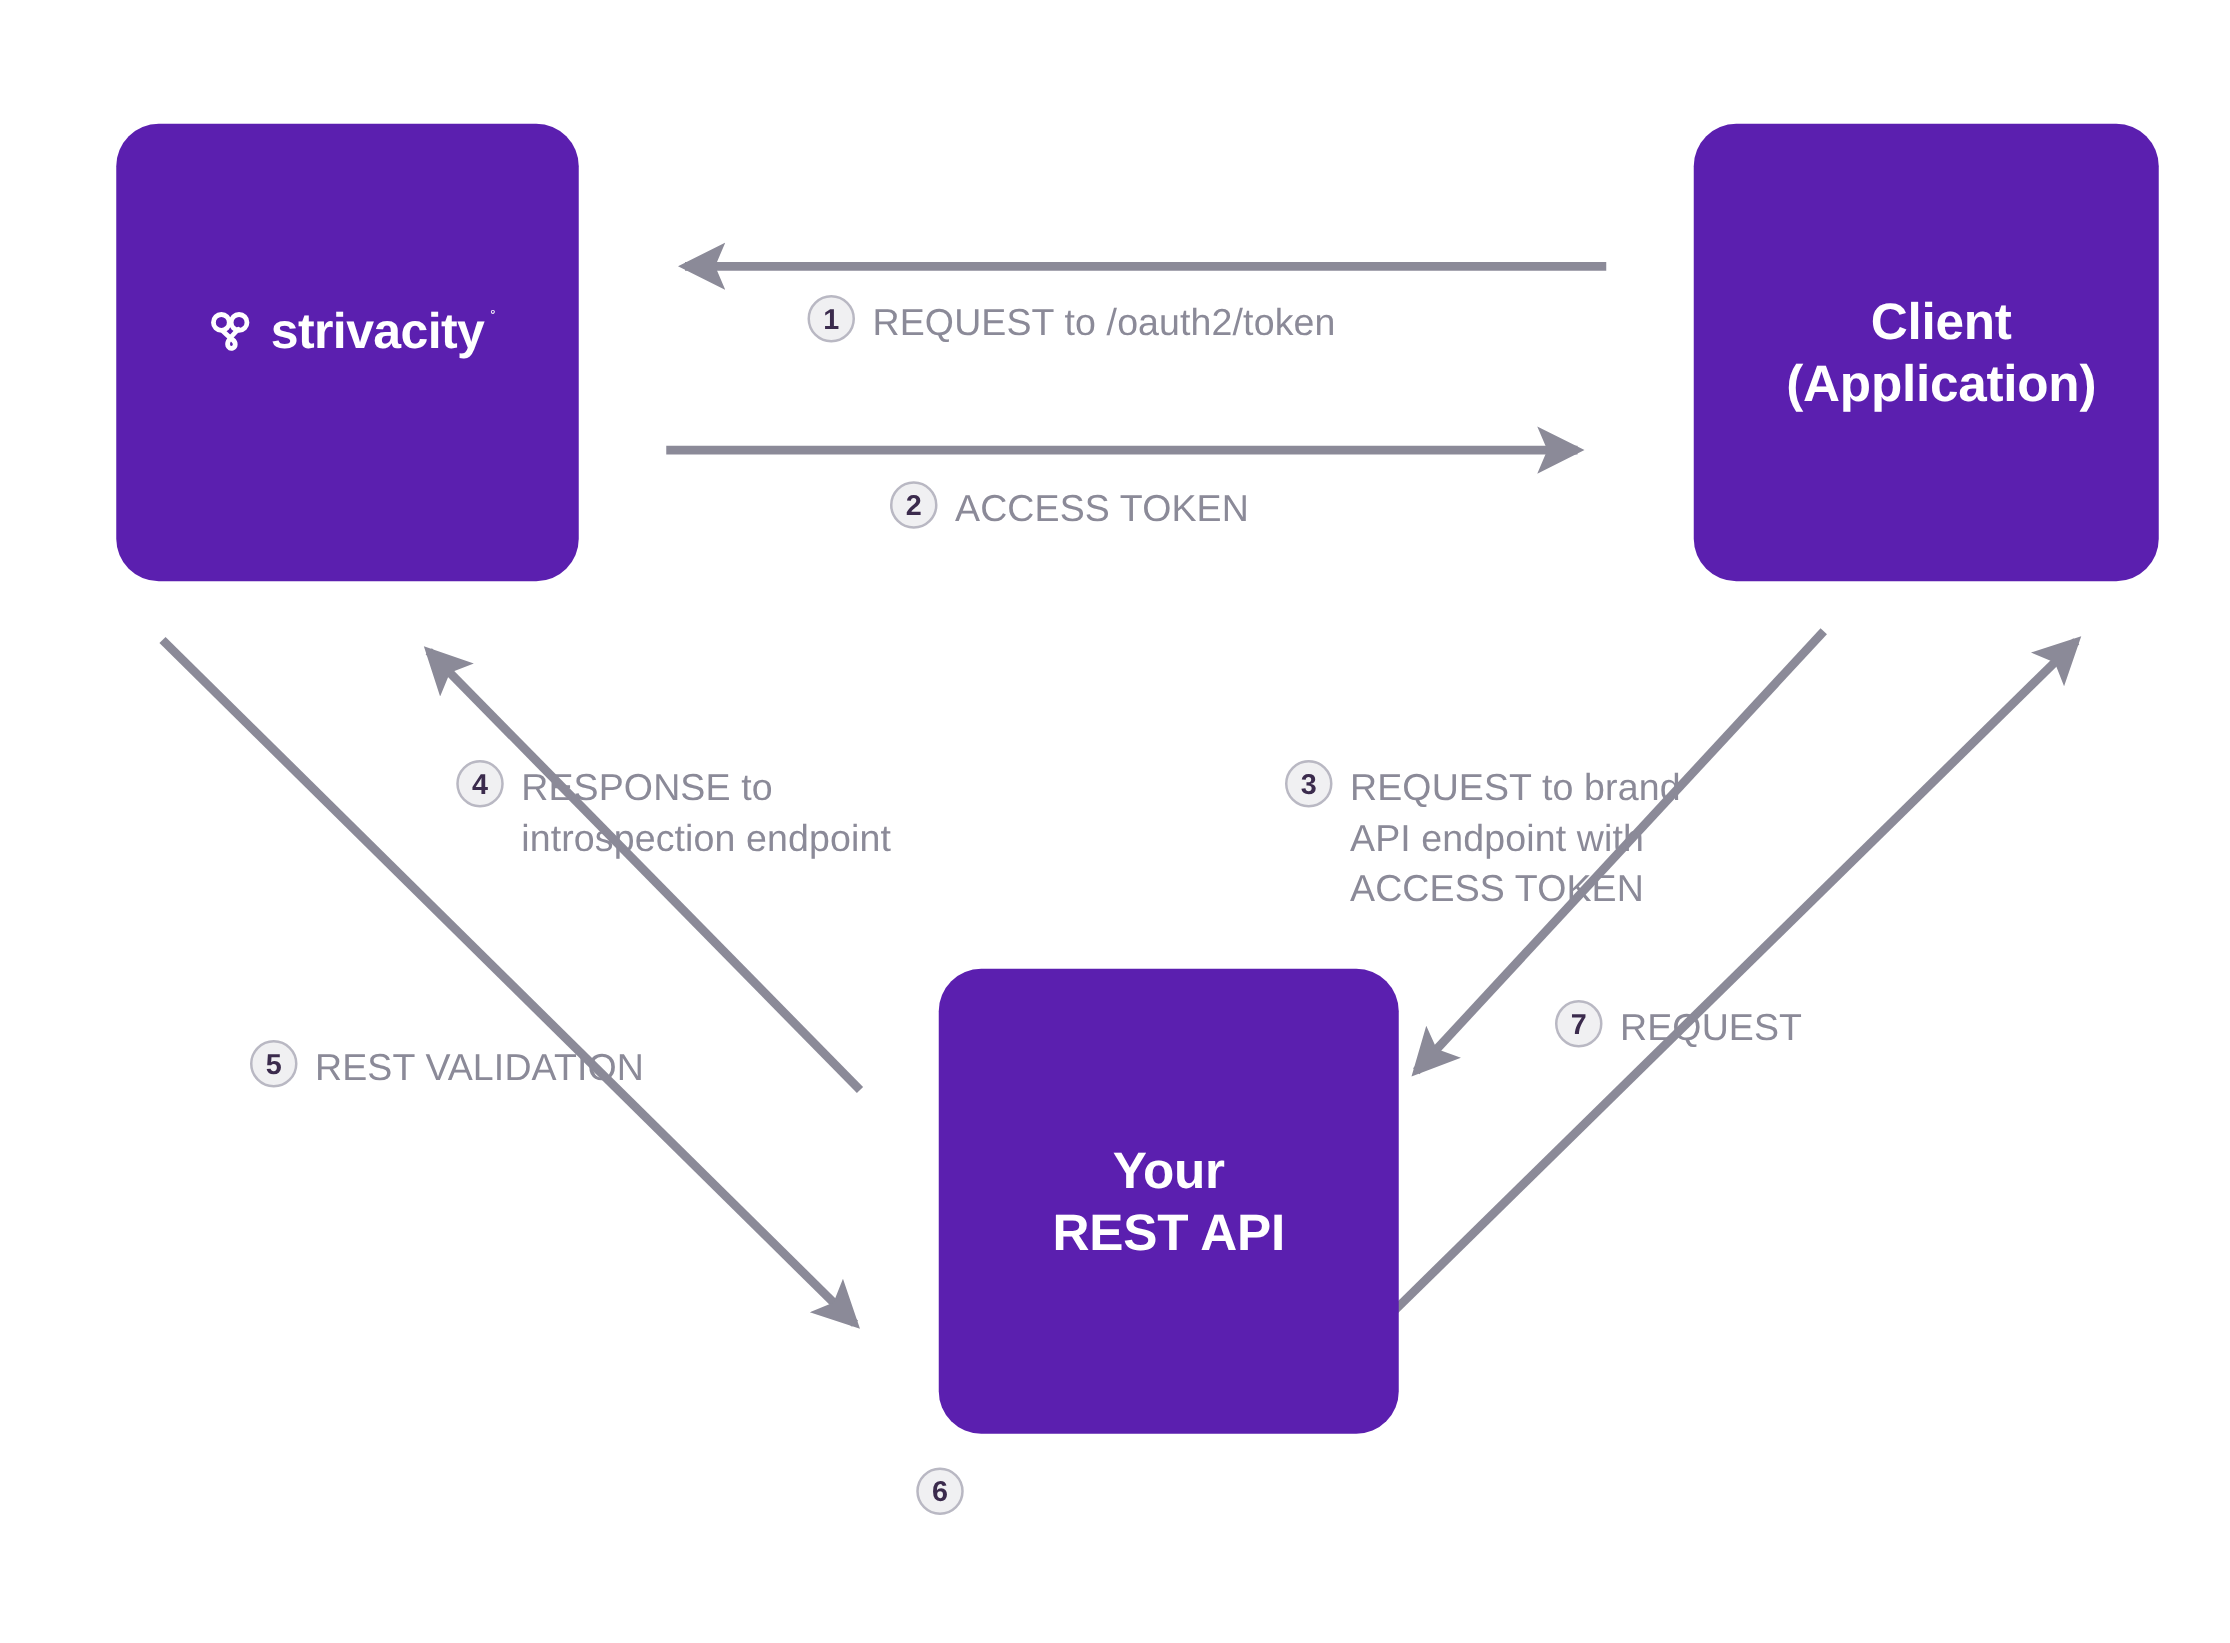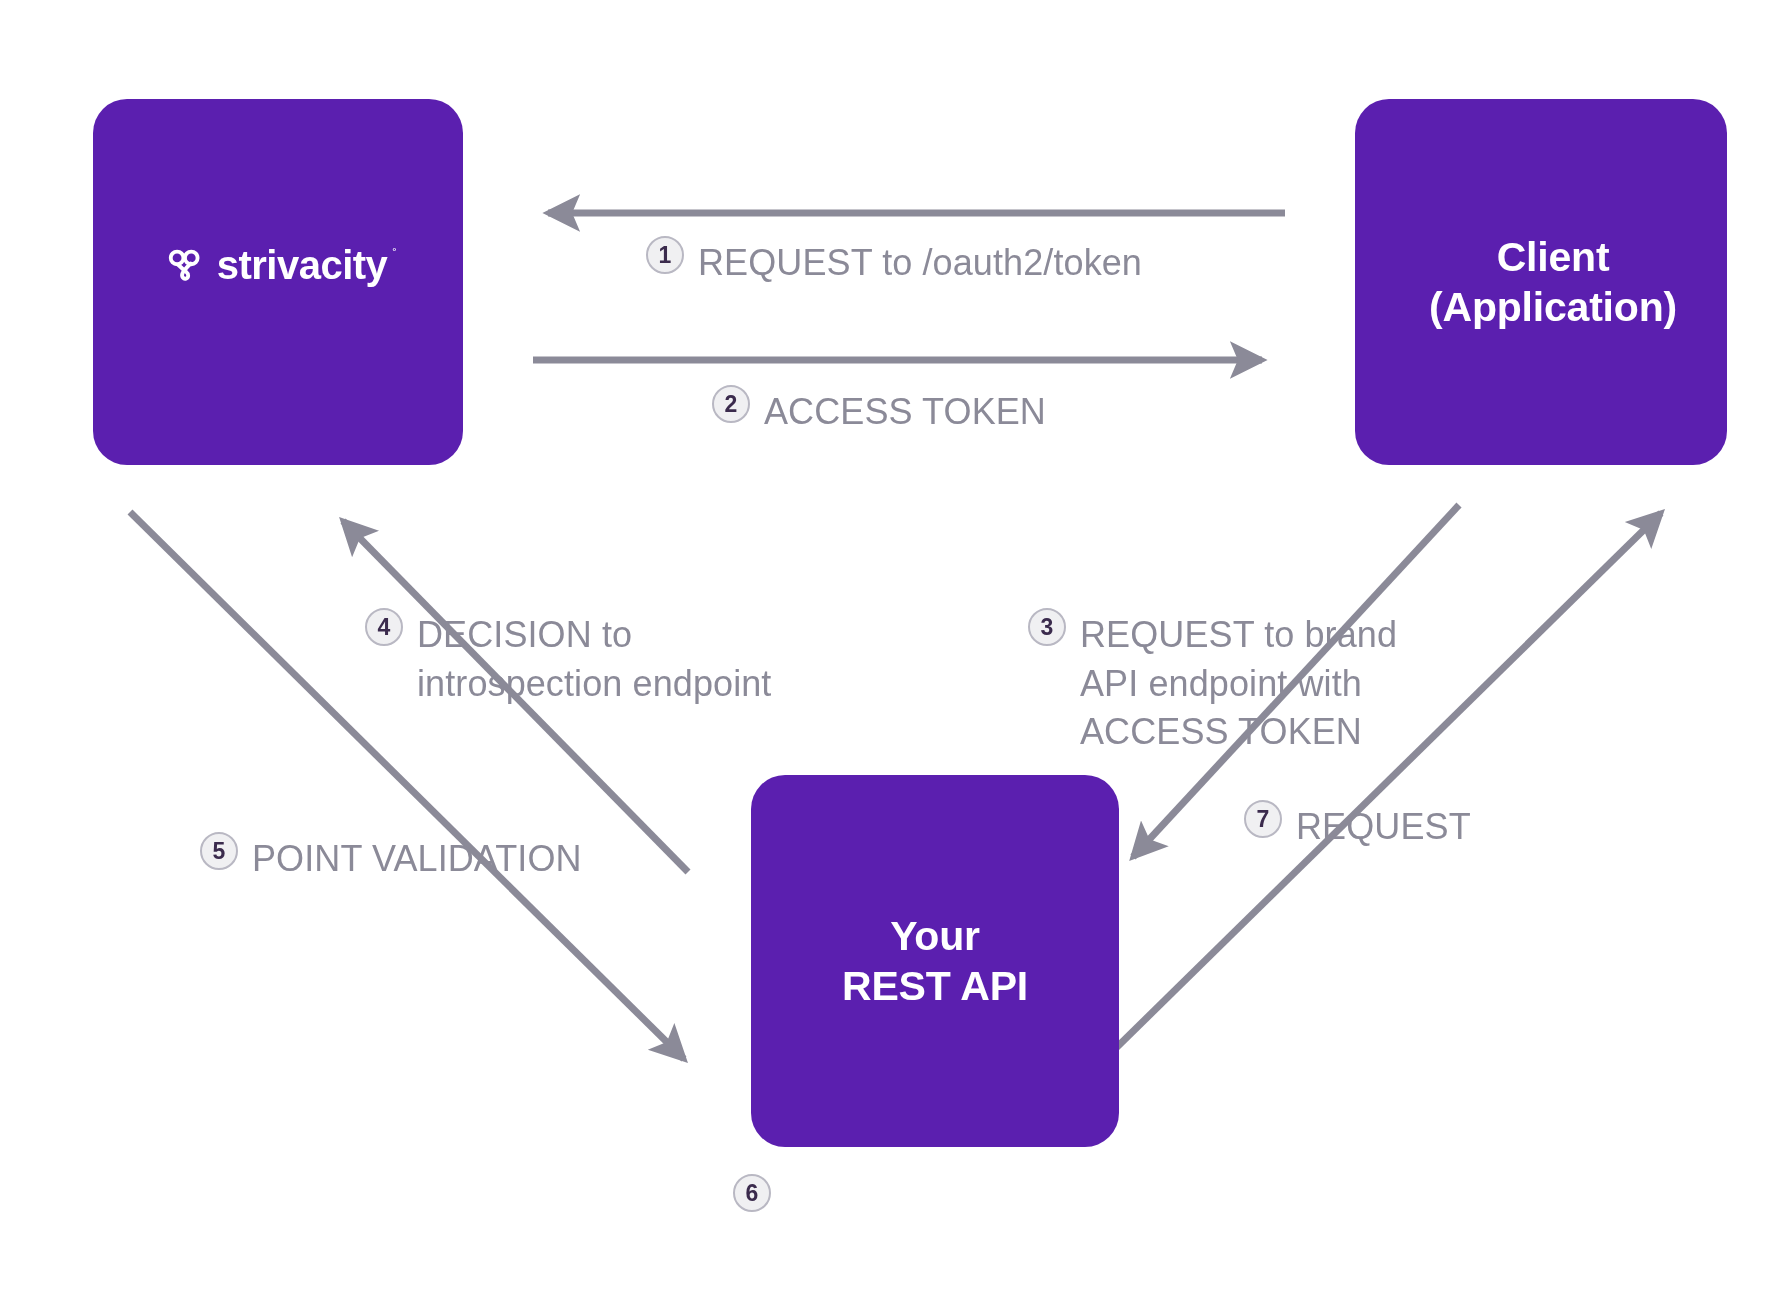--- a/index.html
+++ b/index.html
@@ -111,21 +111,21 @@
     color: #3b2b4d;
     font-size: 23px;
     font-weight: bold;
     display: flex;
     align-items: center;
     justify-content: center;
     line-height: 1;
     box-sizing: border-box;
   }
   .step-text {
-    font-size: 36px;
+    font-size: 30px;
     line-height: 1.35;
     color: #8b8a98;
     white-space: pre-line;
     padding-top: 3px;
     letter-spacing: 0.1px;
   }
   .step-inline .step-text { white-space: nowrap; }
 
   #step-1 { left: 646px; top: 236px; }
   #step-2 { left: 712px; top: 385px; }
@@ -200,27 +200,27 @@
 
   <div class="step" id="step-3">
     <span class="step-badge">3</span>
     <span class="step-text">REQUEST to brand
 API endpoint with
 ACCESS TOKEN</span>
   </div>
 
   <div class="step" id="step-4">
     <span class="step-badge">4</span>
-    <span class="step-text">DECISION to
+    <span class="step-text">RESPONSE to
 introspection endpoint</span>
   </div>
 
   <div class="step step-inline" id="step-5">
     <span class="step-badge">5</span>
-    <span class="step-text">POINT VALIDATION</span>
+    <span class="step-text">REST VALIDATION</span>
   </div>
 
   <div class="step step-inline" id="step-6">
     <span class="step-badge">6</span>
   </div>
 
   <div class="step step-inline" id="step-7">
     <span class="step-badge">7</span>
     <span class="step-text">REQUEST</span>
   </div>

